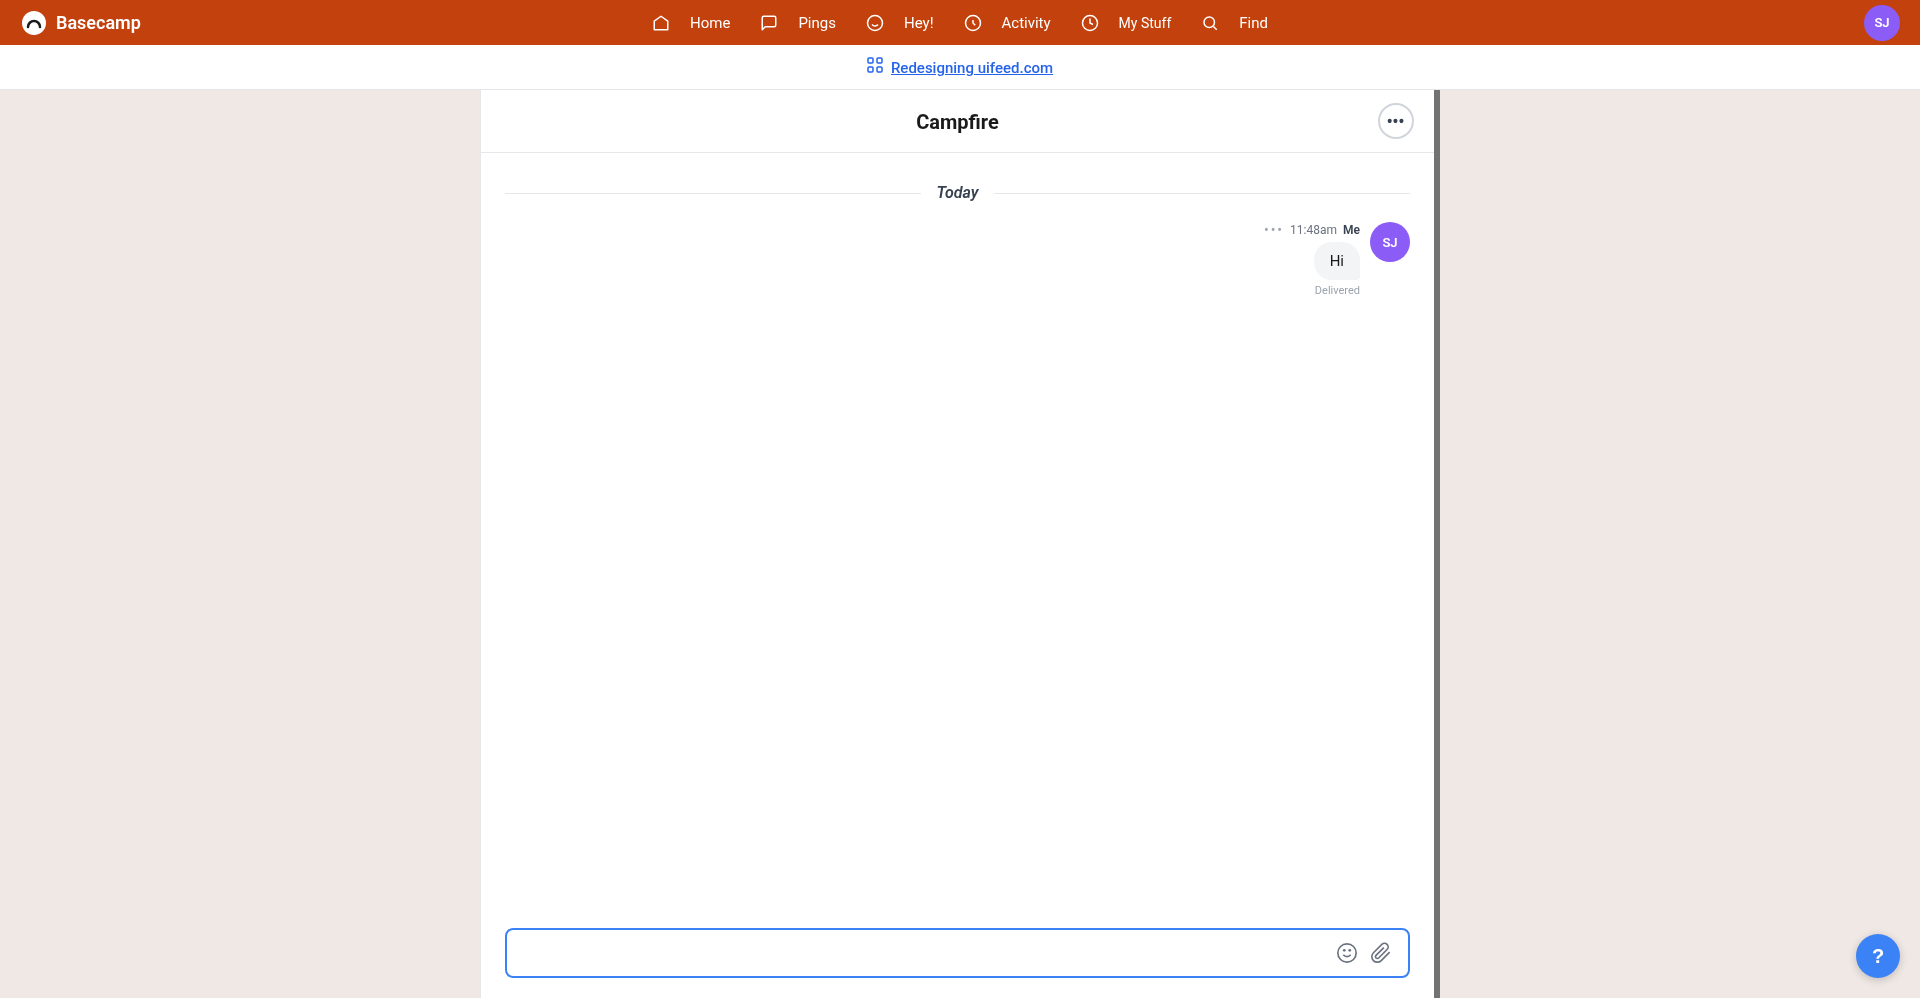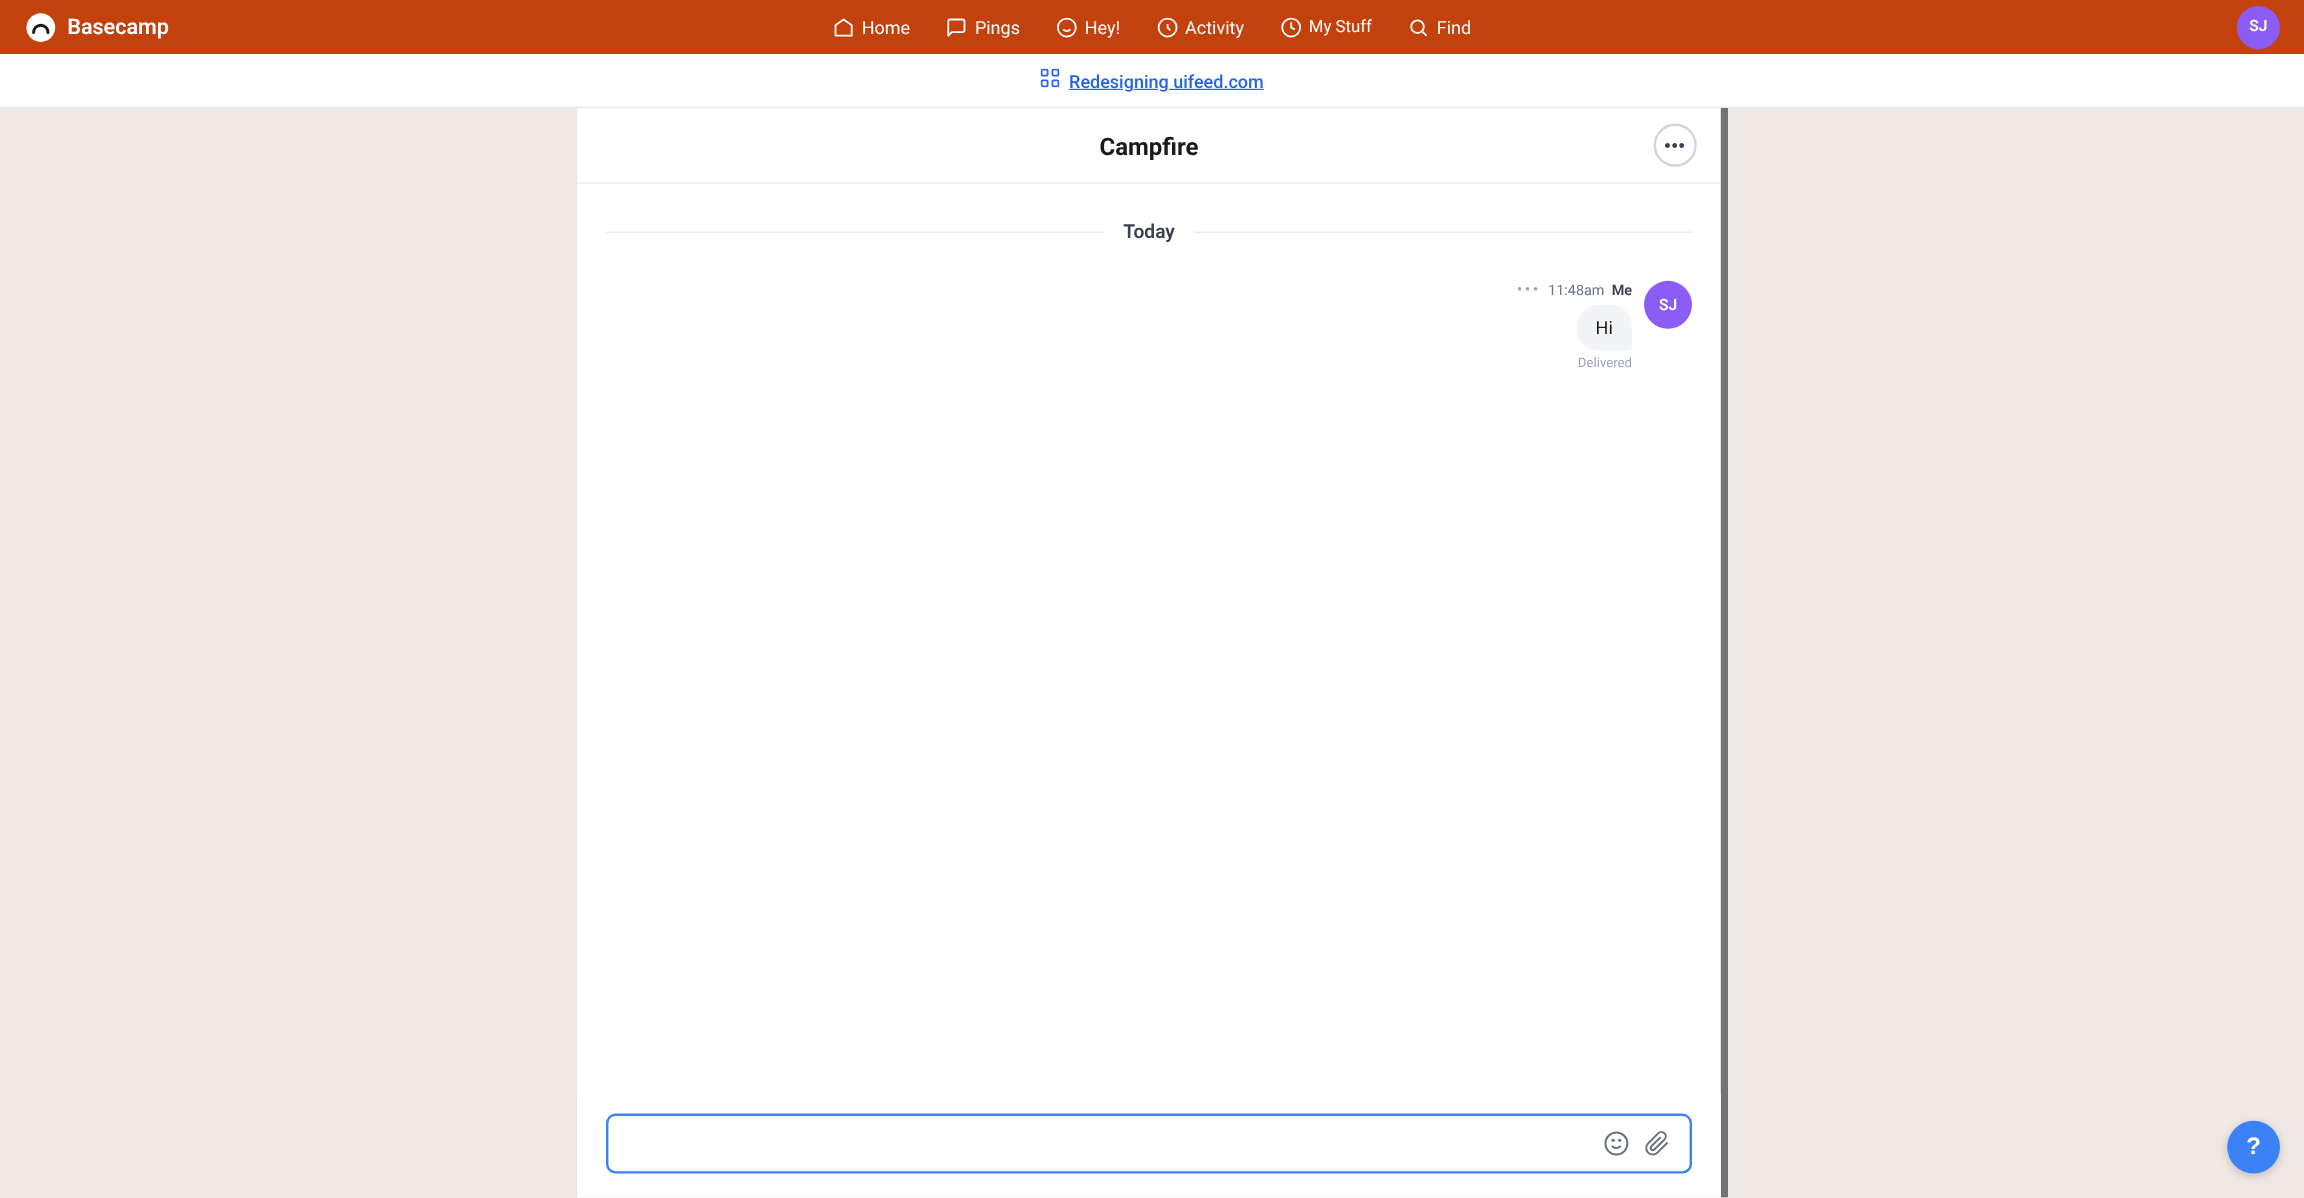--- a/index.html
+++ b/index.html
@@ -48,21 +48,21 @@
     .nav-items {
       display: flex;
       align-items: center;
       gap: 30px;
       list-style: none;
     }
 
     .nav-item {
       display: flex;
       align-items: center;
-      gap: 6px;
+      gap: 20px;
       color: white;
       font-size: 15px;
       cursor: pointer;
       text-decoration: none;
       justify-content: center;
     }
 
     .nav-avatar {
       position: absolute;
       right: 20px;
@@ -161,22 +161,23 @@
     .chat-body {
       flex: 1;
       overflow-y: auto;
       padding: 20px 24px;
     }
 
     .date-separator {
       display: flex;
       align-items: center;
       justify-content: center;
-      margin: 10px 0 32px;
-      position: relative;
+      margin: 10px 0 20px;
+      position: relative;
+      font-style: italic;
     }
 
     .date-separator::before {
       content: '';
       position: absolute;
       left: 0;
       right: 0;
       top: 50%;
       height: 1px;
       background-color: #e5e7eb;

